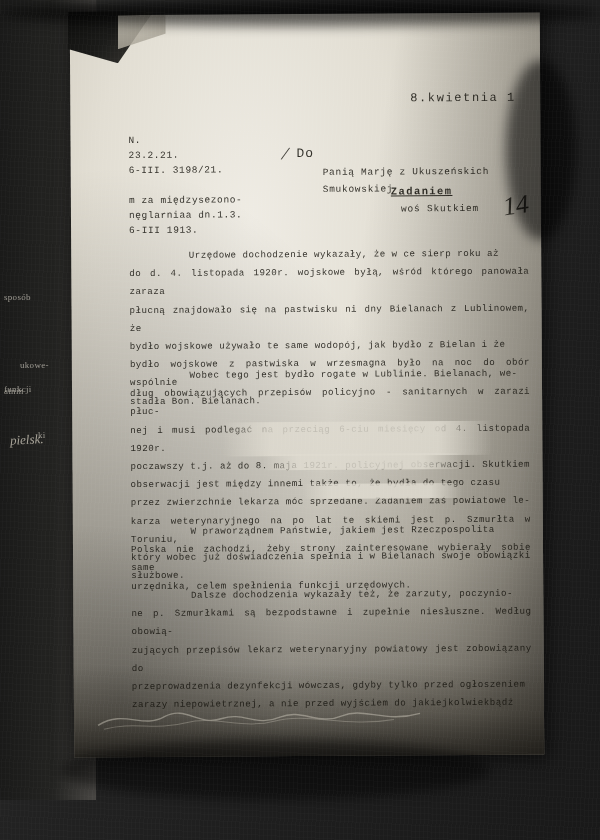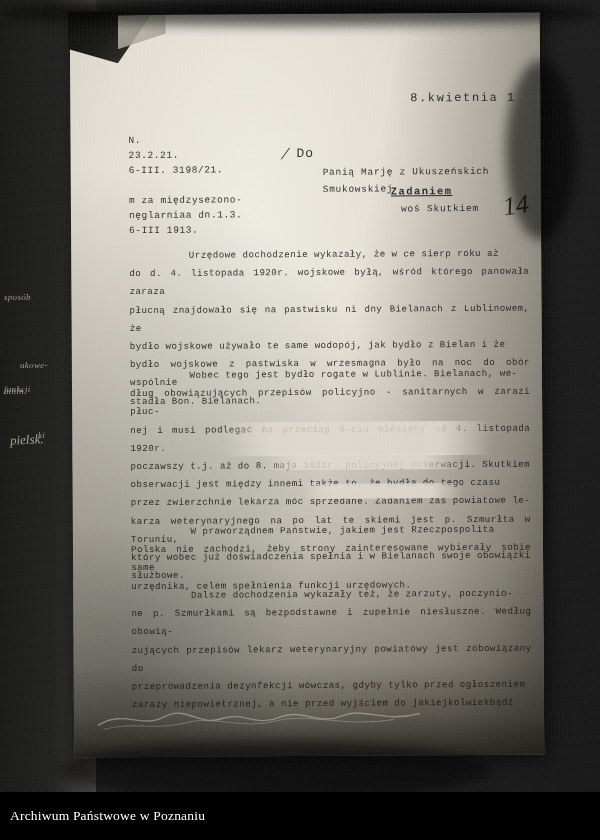--- a/index.html
+++ b/index.html
@@ -39,21 +39,20 @@
     opacity: .5;
   }
 
   
   .left-strip {
     position: absolute;
     left: 0; top: 0;
     width: 96px; height: 800px;
     background: linear-gradient(90deg, #1a1a19 0%, #232321 55%, #4a4845 100%);
     z-index: 5;
-    font-style: italic;
   }
   .left-strip .ghost-text {
     position: absolute;
     color: #b9b5ab;
     font-size: 9px;
     letter-spacing: .3px;
     font-family: "Liberation Serif", serif;
     opacity: .8;
     white-space: nowrap;
   }
@@ -305,17 +304,14 @@
 
     <div class="bottom-smudge"></div>
   </div>
 
   <div class="hand hand-left">pielsk.</div>
 
   <div class="blotch" style="left:506px; top:60px; width:70px; height:180px; background:rgba(0,0,0,.55);"></div>
   <div class="blotch" style="left:60px; top:740px; width:430px; height:60px; background:rgba(0,0,0,.45);"></div>
   <div class="blotch" style="left:0px; top:0px; width:600px; height:26px; background:rgba(0,0,0,.6);"></div>
 
-  <div class="caption-bar">
-    <span class="caption-text">Archiwum Państwowe w Poznaniu</span>
-  </div>
 
 </div>
 
 </body></html>

